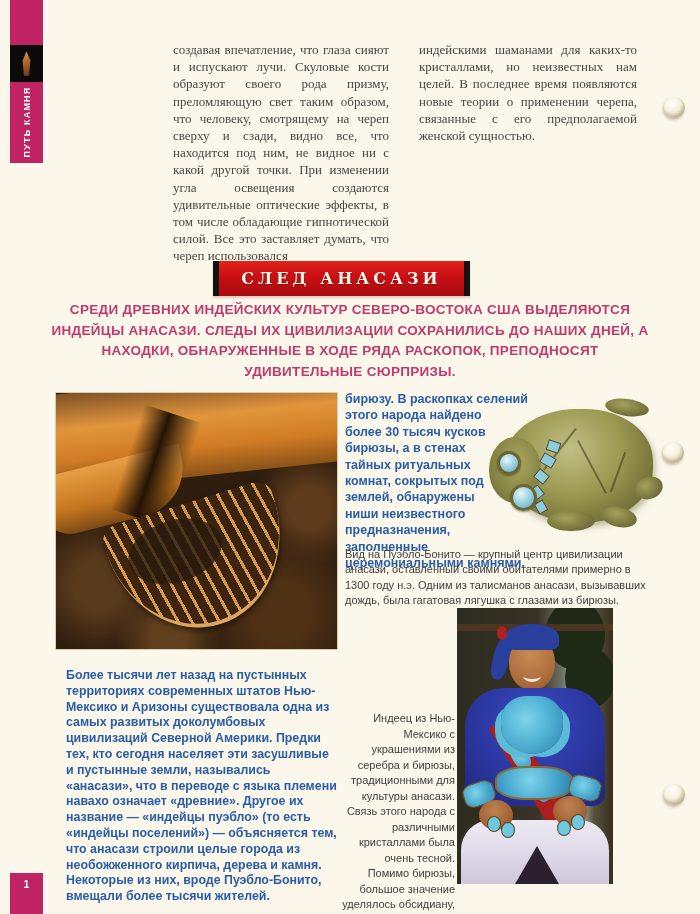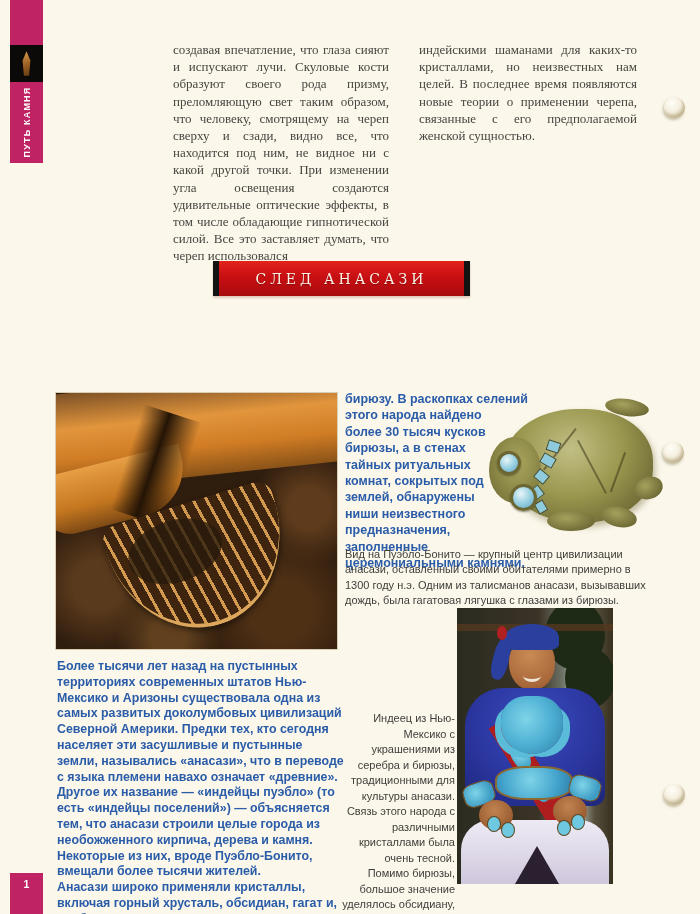--- a/index.html
+++ b/index.html
@@ -23,22 +23,22 @@
     font-family:"Liberation Serif",serif;font-size:13px;line-height:17.2px;}
   .col-1{left:173px;width:216px;}
   .col-2{left:419px;width:218px;}
   .col-2 .p2{text-indent:15px;}
   
   .banner{position:absolute;left:213px;top:261px;width:257px;height:35px;box-sizing:border-box;
     background:linear-gradient(180deg,#E2231B 0%,#C90F13 45%,#A80B0E 100%);
     border-left:6px solid #121212;border-right:6px solid #121212;
     display:flex;align-items:center;justify-content:center;
     box-shadow:0 2px 2px rgba(140,60,40,0.25);}
-  .banner-title{color:#FCF4E6;font-family:"DejaVu Serif",serif;font-weight:normal;
-    font-size:14px;letter-spacing:4px;text-shadow:0 1px 1px rgba(60,0,0,0.4);}
+  .banner-title{color:#FCF4E6;font-family:"DejaVu Serif",serif;font-weight:bold;
+    font-size:16px;letter-spacing:4px;text-shadow:0 1px 1px rgba(60,0,0,0.4);}
   
   .lead{position:absolute;left:48px;top:300px;width:604px;text-align:center;
     color:#C13A6E;font-weight:bold;font-size:13.5px;line-height:20.5px;letter-spacing:0.3px;}
   
   .pueblo{position:absolute;left:55px;top:392px;width:283px;height:258px;box-sizing:border-box;
     border:1px solid #D9CDB4;background:
       radial-gradient(circle at 15% 75%,#5A3A1C 0 8%,transparent 22%),
       radial-gradient(circle at 80% 85%,#4E3015 0 10%,transparent 26%),
       radial-gradient(circle at 90% 45%,#5E3B1C 0 7%,transparent 20%),
       radial-gradient(circle at 40% 95%,#60401E 0 6%,transparent 18%),
@@ -90,21 +90,21 @@
   .crack-1{left:70px;top:24px;width:1.5px;height:52px;transform:rotate(38deg);}
   .crack-2{left:102px;top:38px;width:1.5px;height:60px;transform:rotate(-28deg);}
   .crack-3{left:128px;top:52px;width:1.5px;height:42px;transform:rotate(20deg);}
   
   .caption{color:#3E3E3A;font-size:11px;line-height:15.3px;font-weight:500;}
   .pueblo-caption{position:absolute;left:345px;top:547px;width:312px;}
   .indian-caption{position:absolute;left:341px;top:711px;width:114px;text-align:right;line-height:15.5px;}
   
   .main-blue{position:absolute;left:57px;top:659px;width:289px;
     color:#2A5CA8;font-size:12.4px;line-height:15.8px;font-weight:600;}
-  .main-blue p{margin:0;}
+  .main-blue p{margin:9px;}
   
   .indian{position:absolute;left:457px;top:608px;width:156px;height:276px;overflow:hidden;
     background:linear-gradient(90deg,#2B2C20 0%,#3B3226 52%,#6E7467 68%,#C2CBC0 76%,#57503E 88%,#38301f 100%);}
   .tree{position:absolute;border-radius:50%;background:#1E2A16;}
   .tree-1{left:88px;top:-8px;width:60px;height:70px;}
   .tree-2{left:108px;top:40px;width:50px;height:60px;}
   .frame-bar{position:absolute;left:0;top:16px;width:156px;height:7px;background:#54381F;opacity:0.8;}
   .hat{position:absolute;left:48px;top:16px;width:54px;height:26px;border-radius:50% 50% 20% 20%;
     background:#2B3F9E;}
   .hat-tail{position:absolute;left:36px;top:30px;width:16px;height:42px;border-radius:40%;
@@ -163,20 +163,21 @@
 
   <div class="col col-1">создавая впечатление, что глаза сияют и испускают лучи. Скуловые кости образуют своего рода призму, преломляющую свет таким образом, что человеку, смотрящему на череп сверху и сзади, видно все, что находится под ним, не видное ни с какой другой точки. При изменении угла освещения создаются удивительные оптические эффекты, в том числе обладающие гипнотической силой. Все это заставляет думать, что череп использовался</div>
   <div class="col col-2">
     <div class="p1">индейскими шаманами для каких-то кристаллами, но неизвестных нам целей. В последнее время появляются новые теории о применении черепа, связанные с его предполагаемой женской сущностью.</div>
   </div>
 
   <div class="banner">
     <span class="banner-title">СЛЕД АНАСАЗИ</span>
   </div>
 
+  <div class="lead">СРЕДИ ДРЕВНИХ ИНДЕЙСКИХ КУЛЬТУР СЕВЕРО-ВОСТОКА США ВЫДЕЛЯЮТСЯ ИНДЕЙЦЫ АНАСАЗИ. СЛЕДЫ ИХ ЦИВИЛИЗАЦИИ СОХРАНИЛИСЬ ДО НАШИХ ДНЕЙ, А НАХОДКИ, ОБНАРУЖЕННЫЕ В ХОДЕ РЯДА РАСКОПОК, ПРЕПОДНОСЯТ УДИВИТЕЛЬНЫЕ СЮРПРИЗЫ.</div>
 
   <div class="pueblo">
     <div class="cliff1"></div>
     <div class="cliff2"></div>
     <div class="canyon-shadow"></div>
     <div class="ruin">
       <div class="ruin-plaza"></div>
     </div>
   </div>
 

